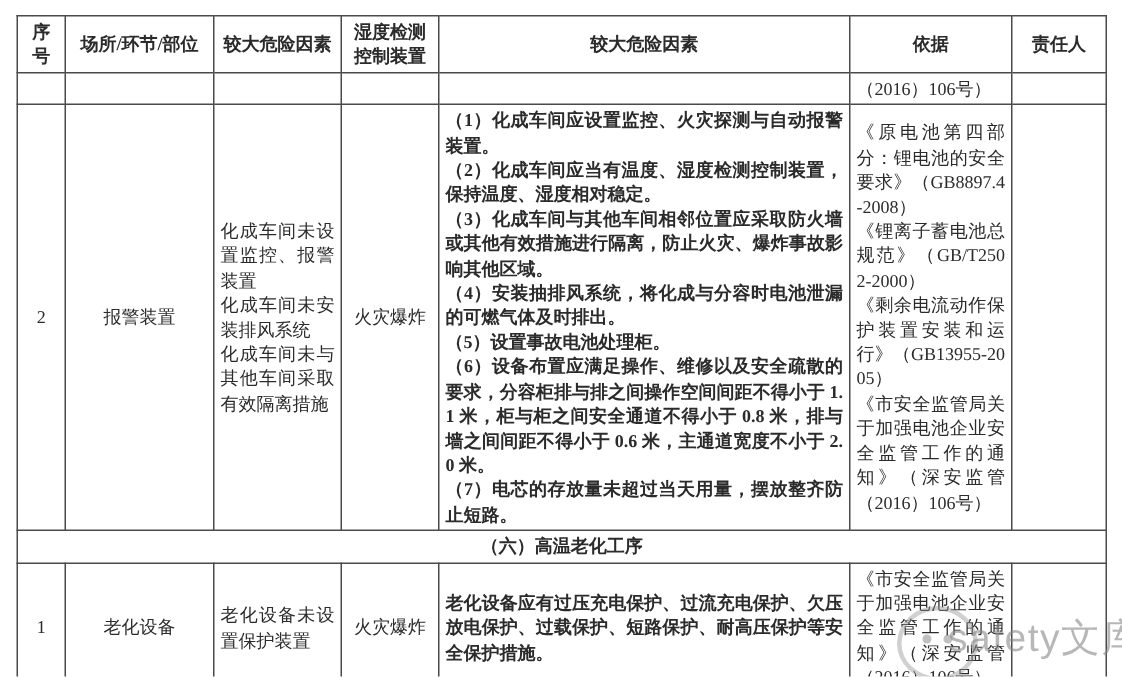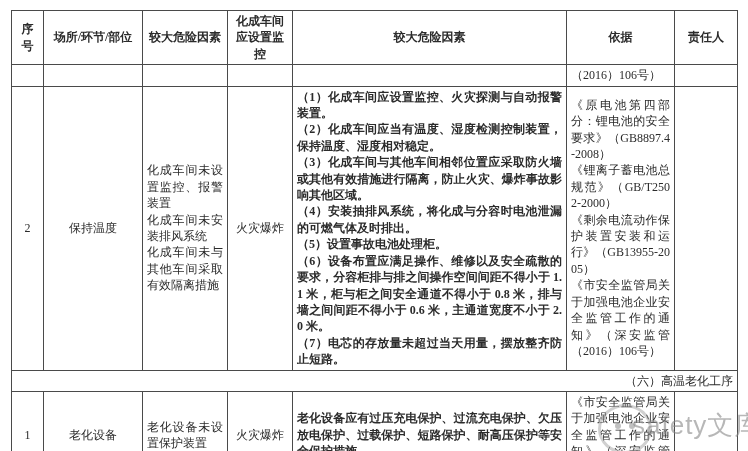--- a/index.html
+++ b/index.html
@@ -40,23 +40,23 @@
     padding:2px 2px;
   }
   td.c{text-align:center;}
   td.top{vertical-align:top;}
   .pre{white-space:pre-line;}
   .just{text-align:justify;}
   td.measures{padding:3px 5px 3px 6px;font-weight:bold;}
   td.basis{padding:3px 4px 3px 5px;margin-left:32px;}
   td.hazard{padding:3px 5px;}
   td.section-cell{
-    font-weight:normal;
+    font-weight:bold;
     font-size:12.5px;
-    text-align:right;
+    text-align:center;
     padding:1px 4px 1px 12px;
     line-height:14px;
   }
   td.controw{font-size:11.5px;line-height:13px;padding:1px 4px 1px 5px;}
   
   .watermark{position:absolute;left:592px;top:398px;width:156px;height:53px;pointer-events:none;}
   .wm-circle{
     position:absolute;left:6px;top:6px;width:48px;height:44px;
     border:3px solid rgba(150,150,150,0.45);
     border-radius:50%;
@@ -87,39 +87,39 @@
         <col style="width:274px">
         <col style="width:108px">
       <col style="width:63px">
     </colgroup>
 
     <tbody>
         <tr class="h-header">
       <td class="hdr">序号</td>
       <td class="hdr">场所/环节/部位</td>
       <td class="hdr">较大危险因素</td>
-      <td class="hdr">化成车间应设置监控</td>
+      <td class="hdr">湿度检测控制装置</td>
       <td class="hdr">较大危险因素</td>
       <td class="hdr">依据</td>
       <td class="hdr">责任人</td>
     </tr>
 
     <tr class="h-cont">
       <td></td>
       <td></td>
       <td></td>
       <td></td>
       <td></td>
       <td class="controw">（2016）106号）</td>
       <td></td>
     </tr>
 
     <tr class="h-big">
       <td class="c">2</td>
-      <td class="c">保持温度</td>
+      <td class="c">报警装置</td>
       <td class="hazard pre just">化成车间未设置监控、报警装置
 化成车间未安装排风系统
 化成车间未与其他车间采取有效隔离措施</td>
       <td class="c">火灾爆炸</td>
       <td class="measures top pre just">（1）化成车间应设置监控、火灾探测与自动报警装置。
 （2）化成车间应当有温度、湿度检测控制装置，保持温度、湿度相对稳定。
 （3）化成车间与其他车间相邻位置应采取防火墙或其他有效措施进行隔离，防止火灾、爆炸事故影响其他区域。
 （4）安装抽排风系统，将化成与分容时电池泄漏的可燃气体及时排出。
 （5）设置事故电池处理柜。
 （6）设备布置应满足操作、维修以及安全疏散的要求，分容柜排与排之间操作空间间距不得小于 1.1 米，柜与柜之间安全通道不得小于 0.8 米，排与墙之间间距不得小于 0.6 米，主通道宽度不小于 2.0 米。

